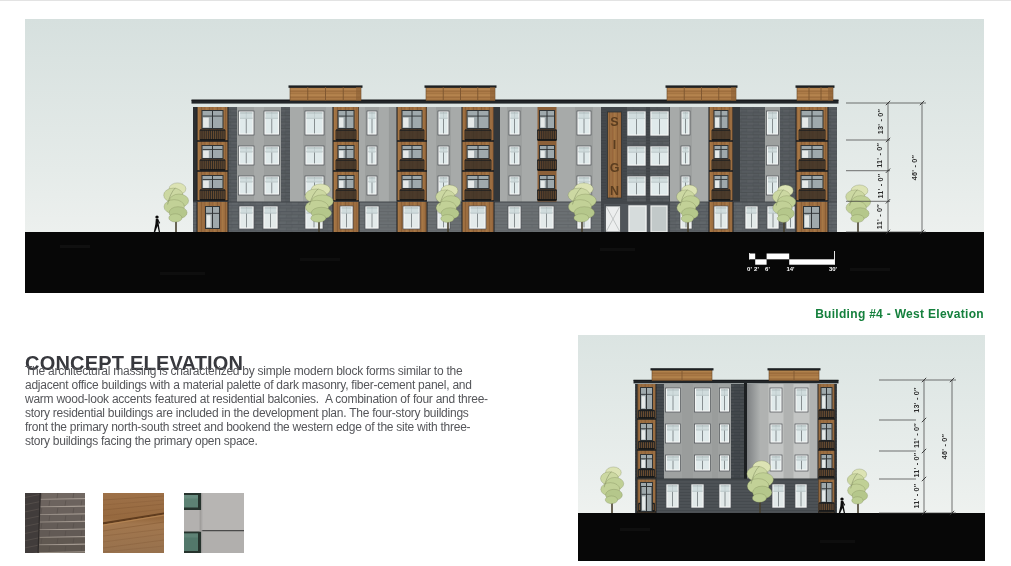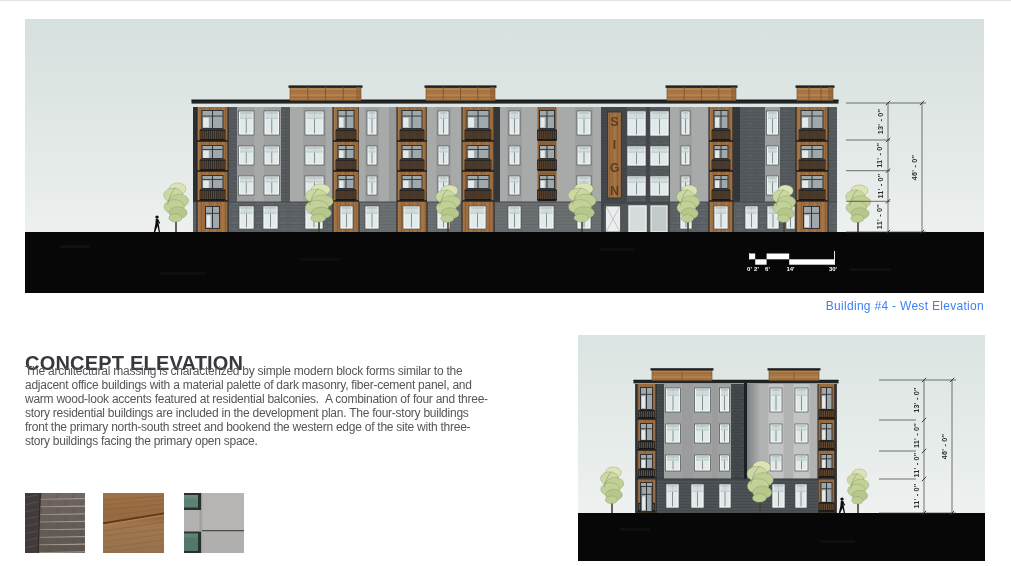--- a/index.html
+++ b/index.html
@@ -1202,21 +1202,21 @@
         <line x1="834.5" y1="251" x2="834.5" y2="264.7" stroke="#fff" stroke-width="0.9"></line>
         <text x="749.5" y="271" text-anchor="middle" font-family="Liberation Sans, sans-serif" font-size="6" font-weight="bold" fill="#ffffff">0'</text>
         <text x="756.5" y="271" text-anchor="middle" font-family="Liberation Sans, sans-serif" font-size="6" font-weight="bold" fill="#ffffff">2'</text>
         <text x="767.5" y="271" text-anchor="middle" font-family="Liberation Sans, sans-serif" font-size="6" font-weight="bold" fill="#ffffff">6'</text>
         <text x="790.5" y="271" text-anchor="middle" font-family="Liberation Sans, sans-serif" font-size="6" font-weight="bold" fill="#ffffff">14'</text>
         <text x="833" y="271" text-anchor="middle" font-family="Liberation Sans, sans-serif" font-size="6" font-weight="bold" fill="#ffffff">30'</text>
       </g>
 </svg>
 </div>
 
-<div class="abs" style="right:27px;top:299px;font-size:12px;color:#3b82f6;letter-spacing:0.3px;">Building #4 - West Elevation</div>
+<div class="abs" style="right:27px;top:307px;font-size:12px;color:#15803d;letter-spacing:0.3px;font-weight:bold;">Building #4 - West Elevation</div>
 
 <div class="abs" style="left:25px;top:331px;font-size:20px;font-weight:bold;color:#37383d;letter-spacing:0.2px;margin-top:21px;">CONCEPT ELEVATION</div>
 
 <div class="abs" style="left:25px;top:364px;width:540px;font-size:12px;line-height:14px;color:#55565a;letter-spacing:-0.25px;">
 The architectural massing is characterized by simple modern block forms similar to the<br>adjacent office buildings with a material palette of dark masonry, fiber-cement panel, and<br>warm wood-look accents featured at residential balconies. &nbsp;A combination of four and three-<br>story residential buildings are included in the development plan. The four-story buildings<br>front the primary north-south street and bookend the western edge of the site with three-<br>story buildings facing the primary open space.
 </div>
 
 <div class="abs" style="left:25px;top:493px;width:60px;height:60px;">
 <svg width="60" height="60" viewBox="0 0 60 60" xmlns="http://www.w3.org/2000/svg">
 <rect width="60" height="60" fill="#6a625d"></rect>

